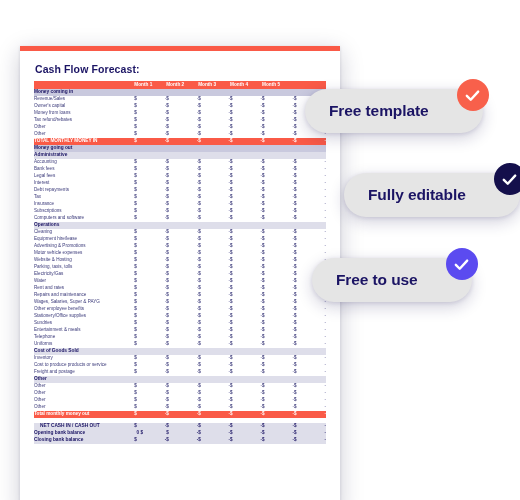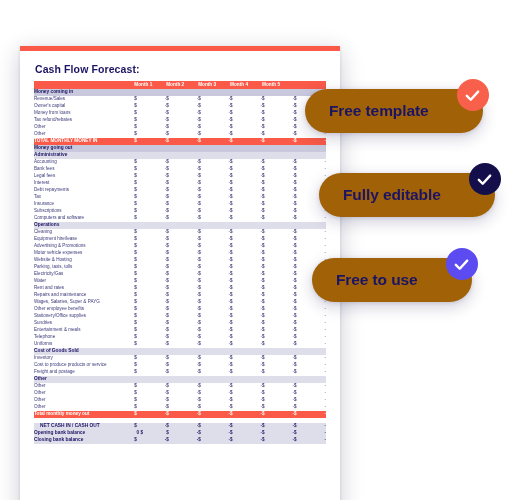--- a/index.html
+++ b/index.html
@@ -99,42 +99,42 @@
   tr.bal td.val{color:#1b1464;font-weight:bold;}
 
   tr.spacer{height:5px;}
   tr.spacer td{background:#ffffff;}
 
   
   .badge{
     position:absolute;
     display:flex;align-items:center;
     height:44px;
-    background:#a16207;
+    background:#e5e5e5;
     border-radius:22px;
     box-shadow:0 5px 16px rgba(25,20,80,.20), 0 1px 4px rgba(25,20,80,.12);
     padding:0 54px 0 24px;
     box-sizing:border-box;
   }
   .badge .txt{
     font-size:15.5px;font-weight:bold;color:#1b1464;
     white-space:nowrap;letter-spacing:-.1px;
   }
   .check{
     position:absolute;
     width:32px;height:32px;border-radius:50%;
     right:-6px;top:-10px;
     display:flex;align-items:center;justify-content:center;
   }
   .check svg{width:17px;height:17px;display:block;}
 
   #badge-free{ left:305px; top:57px; }
   #badge-free .check{ background:#f8604b; }
 
-  #badge-edit{ left:319px; top:141px;text-align:right; }
+  #badge-edit{ left:344px; top:141px;text-align:right; }
   #badge-edit .check{ background:#140f4b; }
 
   #badge-easy{ left:312px; top:226px; }
   #badge-easy .check{ background:#5b4bf0; }
 </style>
 </head>
 <body>
 
 <div id="stage">
 

